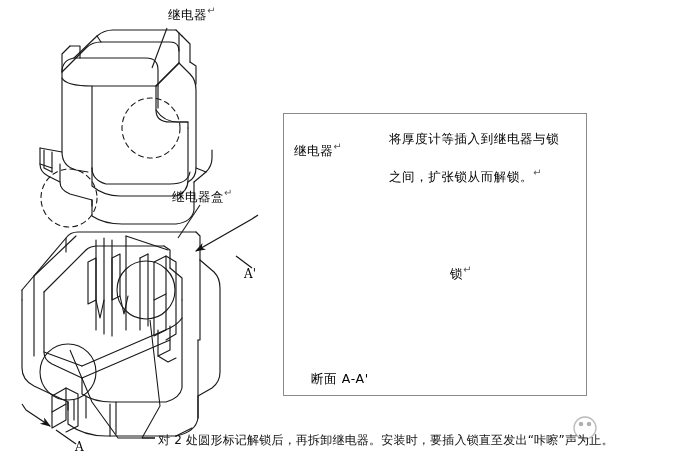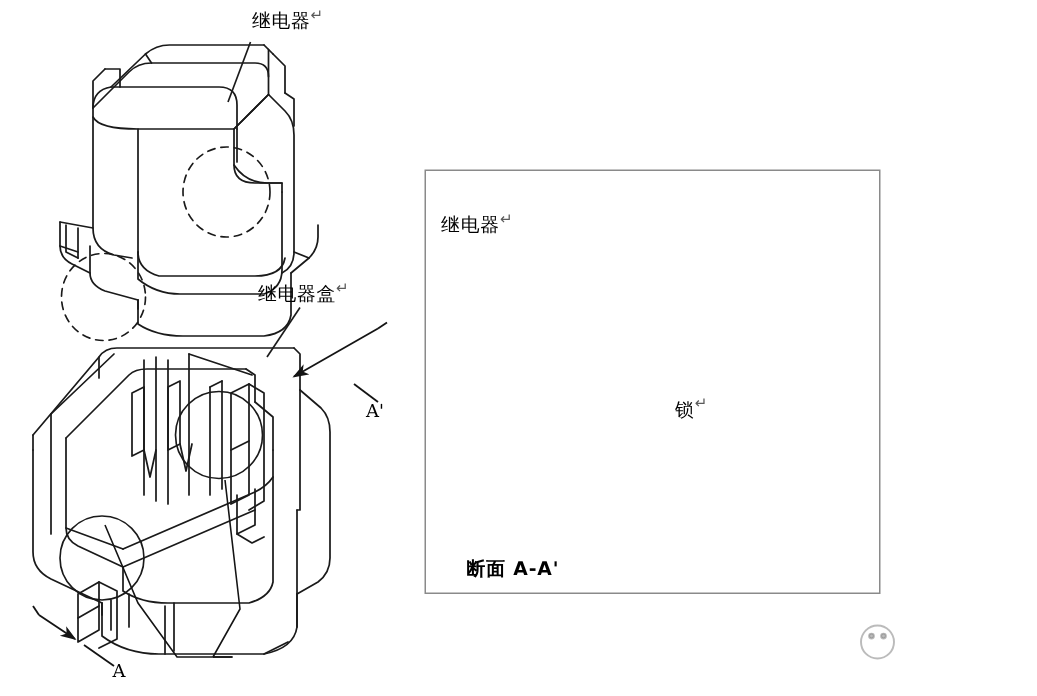--- a/index.html
+++ b/index.html
@@ -300,24 +300,29 @@
   <div class="lbl lbl-ab" style="left:244px; top:268px;">A'</div>
 
   <div class="lbl lbl-ab" style="left:75px; top:441px;">A</div>
 
   <div id="inset-panel">
 
     <div class="inset-text" style="left:10px; top:20px;">
       <span>继电器</span><span class="pmark">↵</span>
     </div>
 
-
+    <div class="inset-text" style="left:105px; top:12px;">将厚度计等插入到继电器与锁</div>
+
+    <div class="inset-text" style="left:105px; top:46px;">
+      <span>之间，扩张锁从而解锁。</span><span class="pmark">↵</span>
+    </div>
 
     <div class="inset-text" style="left:166px; top:143px;">
       <span>锁</span><span class="pmark">↵</span>
     </div>
 
-    <div class="inset-text lbl-sec" style="left:27px; top:252px;font-weight:bold;">断面  A-A'</div>
+    <div class="inset-text lbl-sec" style="left:27px; top:252px;">断面  A-A'</div>
   </div>
 
+  <div id="caption">对 2 处圆形标记解锁后，再拆卸继电器。安装时，要插入锁直至发出“咔嚓”声为止。</div>
 
 
 </div>
 
 </body></html>

